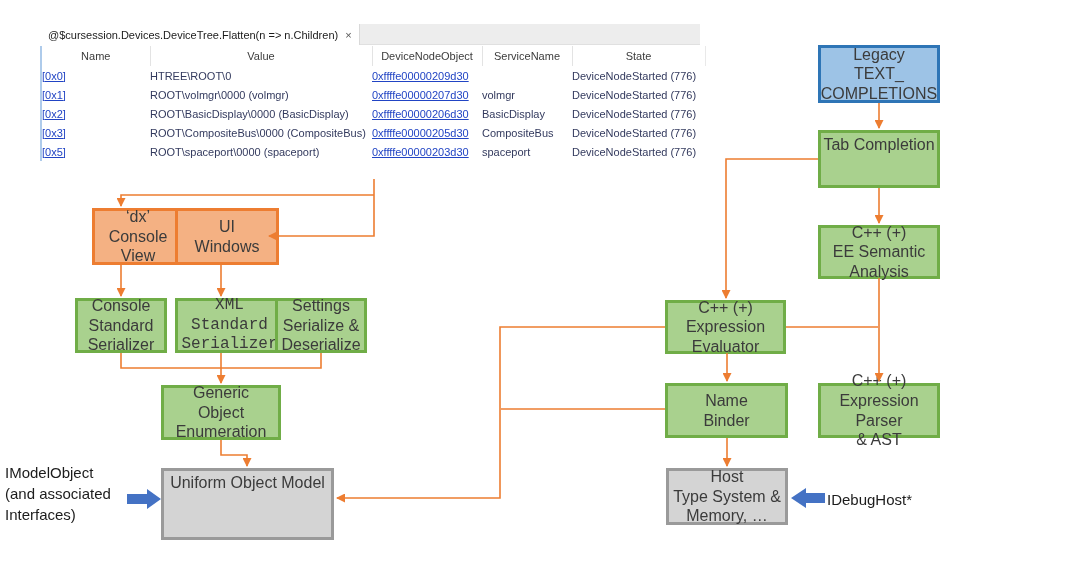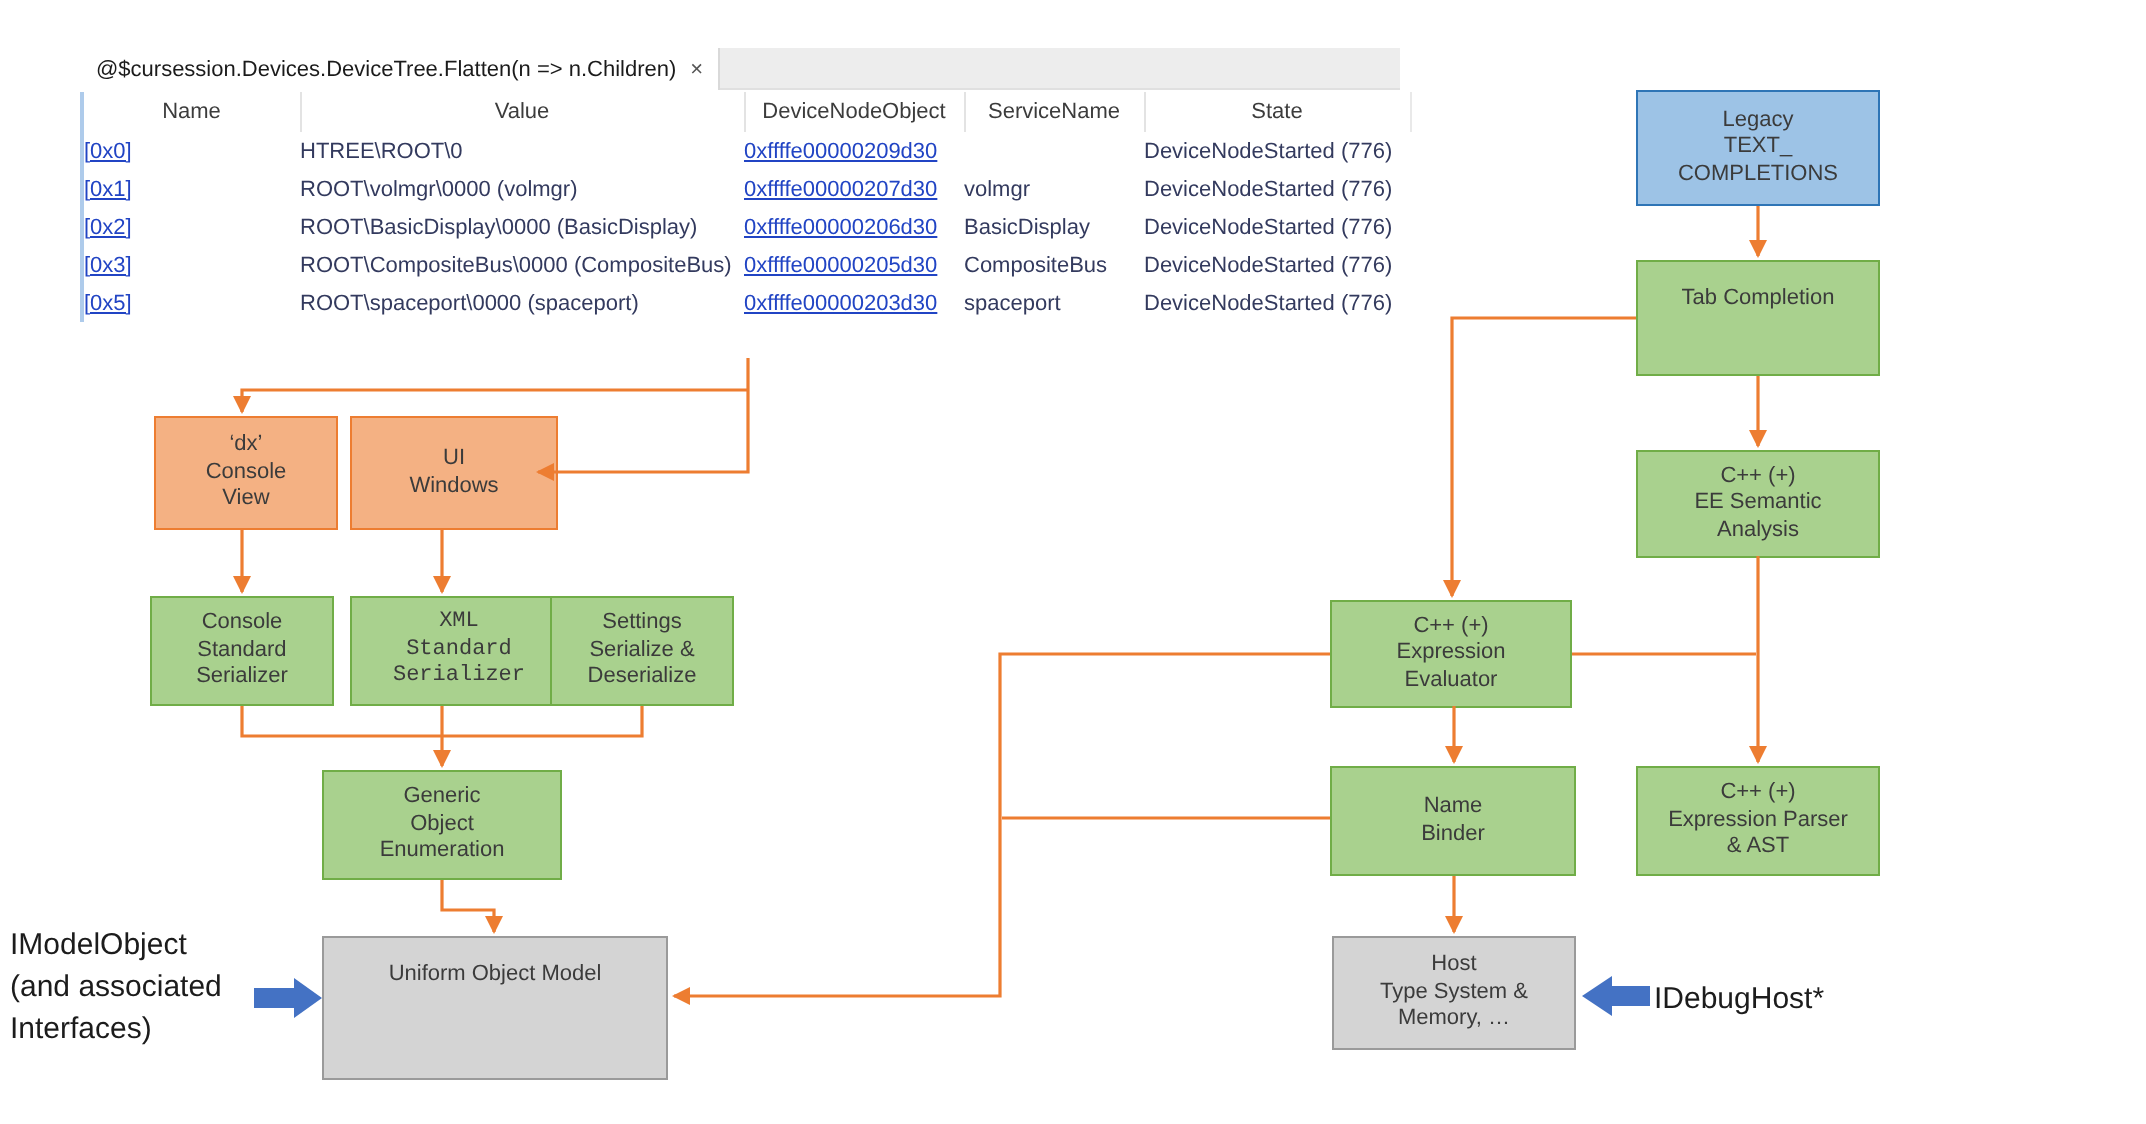--- a/index.html
+++ b/index.html
@@ -34,28 +34,28 @@
   .cell-name{padding-left:18px;}
   .cell-value{padding-left:5px;}
   .cell-object{padding-left:4px;}
   .cell-service{padding-left:4px;}
   .cell-state{padding-left:4px;}
   .link{color:var(--link,#2144c4);text-decoration:underline;}
   
   .node{
     position:absolute;box-sizing:border-box;
     display:flex;align-items:center;justify-content:center;
-    text-align:center;font-size:11px;line-height:1.22;color:#3b3b3b;
-    white-space:pre-line;border:1px solid #1d4ed8;
+    text-align:center;font-size:16px;line-height:1.22;color:#3b3b3b;
+    white-space:pre-line;border:3px solid #1d4ed8;
   }
   .n-green{background:var(--green_fill,#a9d18e);border-color:var(--green_border,#70ad47);}
   .n-salmon{background:var(--salmon_fill,#f4b183);border-color:var(--salmon_border,#ed7d31);}
   .n-blue{background:var(--blue_fill,#9dc3e6);border-color:var(--blue_border,#2e75b6);}
   .n-gray{background:var(--gray_fill,#d4d4d4);border-color:var(--gray_border,#9a9a9a);}
-  .align-top{align-items:flex-start;padding-top:12px;}
+  .align-top{align-items:flex-start;padding-top:2px;}
   .ann{position:absolute;font-size:15px;line-height:1.4;color:#1c1c1c;white-space:pre-line;}
   
   .overlay{position:absolute;left:0;top:0;pointer-events:none;}
   .connector{stroke:var(--connector,#ed7d31);stroke-width:1.6;fill:none;}
   .fat{fill:var(--fat_arrow,#4472c4);}
 </style>
 </head>
 <body>
 
 <div class="tabstrip">
@@ -132,21 +132,21 @@
 Expression
 Evaluator</div>
 <div class="node n-green" style="left:665px;top:383px;width:123px;height:55px;">Name
 Binder</div>
 <div class="node n-green" style="left:818px;top:383px;width:122px;height:55px;">C++ (+)
 Expression Parser
 &amp; AST</div>
 <div class="node n-gray" style="left:666px;top:468px;width:122px;height:57px;">Host
 Type System &amp;
 Memory, …</div>
-<div class="node n-salmon" style="left:77px;top:208px;width:92px;height:57px;">‘dx’
+<div class="node n-salmon" style="left:92px;top:208px;width:92px;height:57px;">‘dx’
 Console
 View</div>
 <div class="node n-salmon" style="left:175px;top:208px;width:104px;height:57px;">UI
 Windows</div>
 <div class="node n-green" style="left:75px;top:298px;width:92px;height:55px;">Console
 Standard
 Serializer</div>
 <div class="node n-green" style="left:175px;top:298px;width:109px;height:55px;font-family:Liberation Mono, monospace;">XML
 Standard
 Serializer</div>

